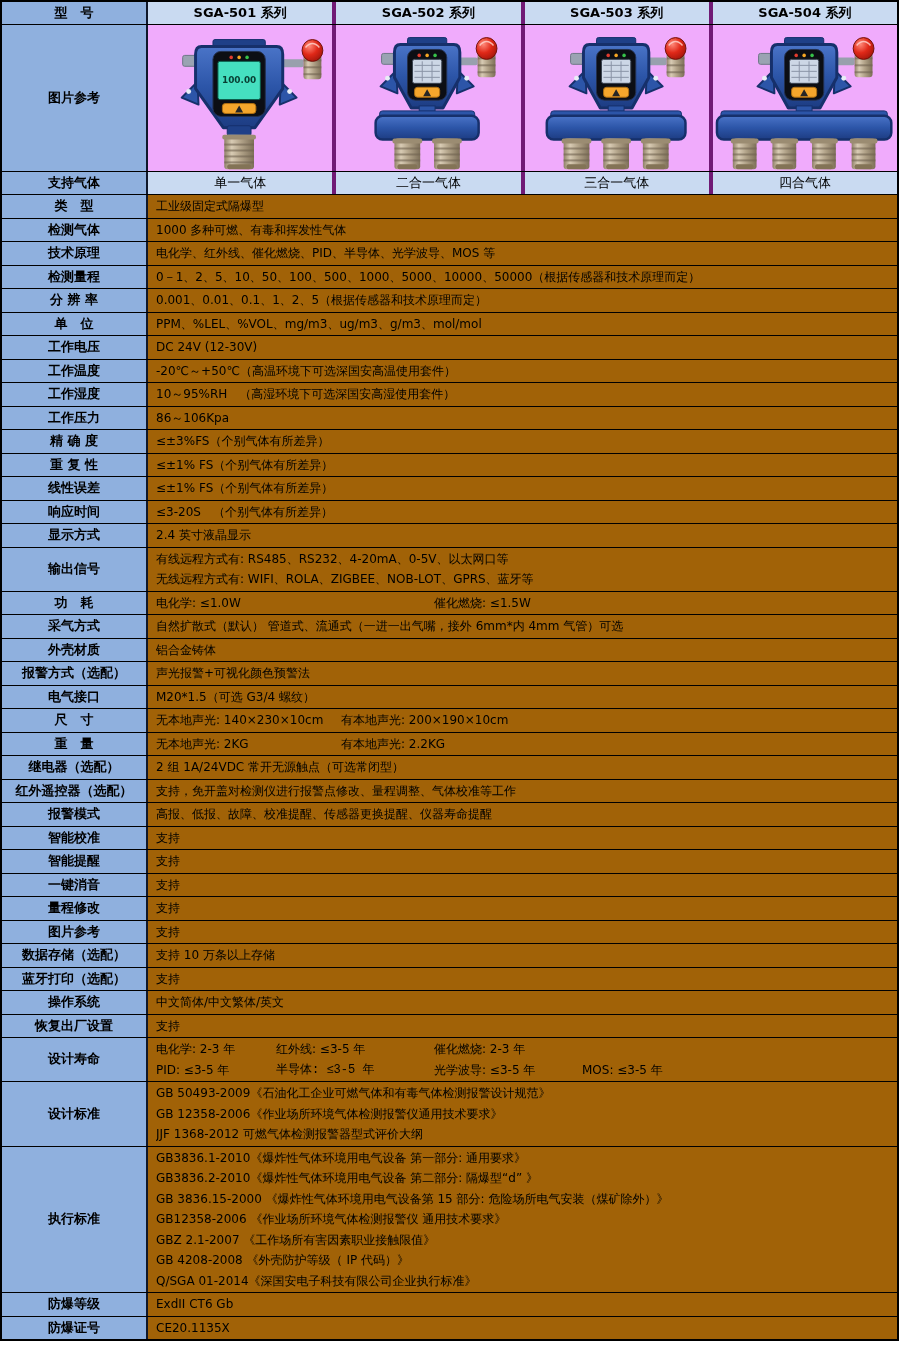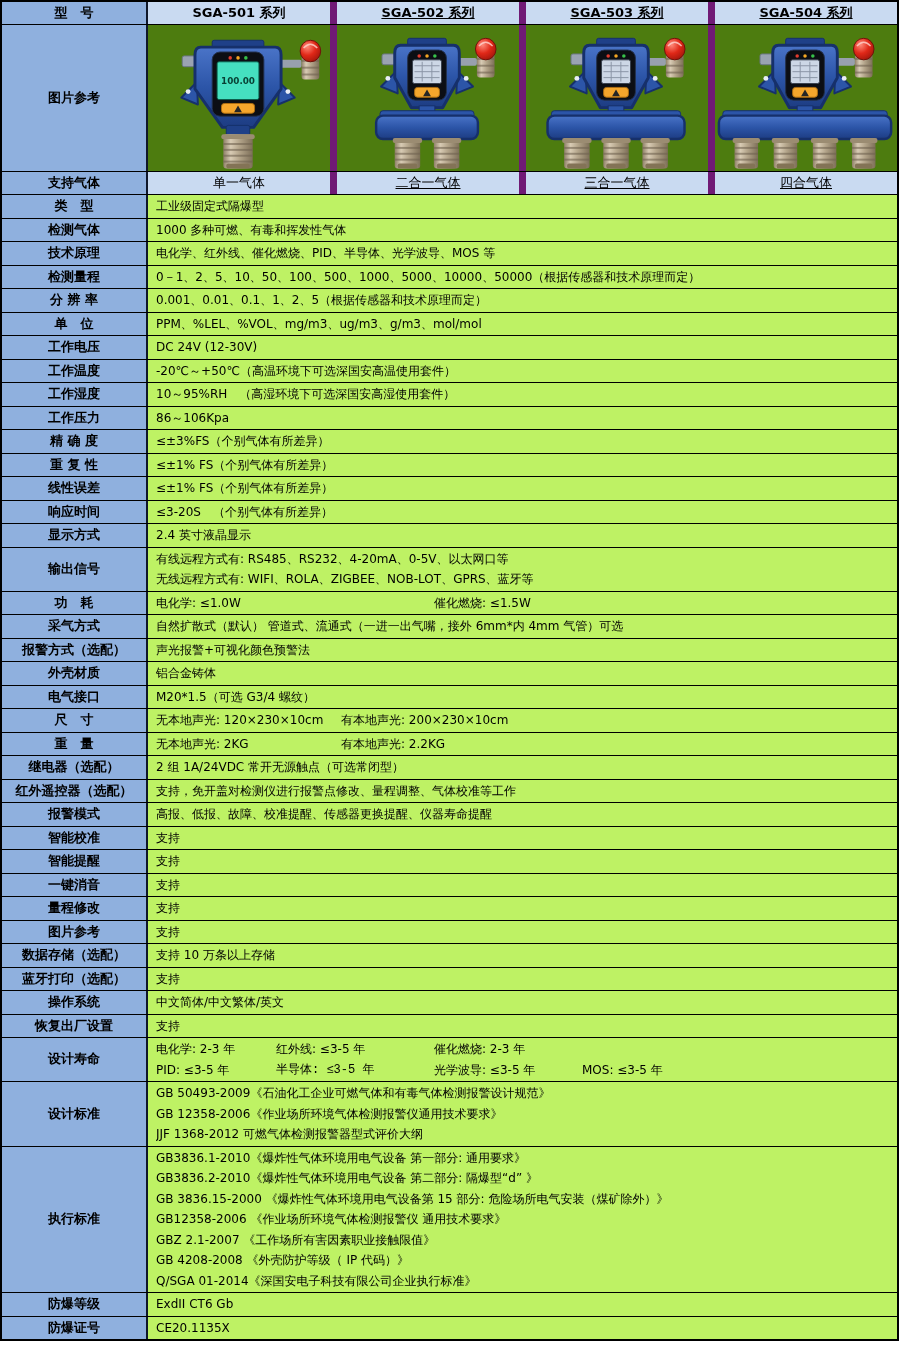--- a/index.html
+++ b/index.html
@@ -3,33 +3,33 @@
 <meta charset="utf-8">
 <style>
   html,body{margin:0;padding:0;background:#ffffff;}
   body{font-family:"DejaVu Sans","Liberation Sans",sans-serif;color:#000;}
   .spec-table{width:899px;border:2px solid #000;box-sizing:border-box;background:#fff;}
   .row{display:flex;border-bottom:1px solid #000;}
   .row:last-child{border-bottom:none;}
   .label-cell{flex:0 0 146px;width:146px;background:#8fb0de;border-right:2px solid #0f172a;
     display:flex;align-items:center;justify-content:center;text-align:center;
     font-weight:bold;font-size:13px;line-height:1.1;padding:1px 2px;box-sizing:border-box;}
-  .value-cell{flex:1;background:#bef264;padding:1px 4px 1px 8px;display:flex;flex-direction:column;
+  .value-cell{flex:1;background:#a16207;padding:1px 4px 1px 8px;display:flex;flex-direction:column;
     justify-content:flex-start;box-sizing:border-box;overflow:hidden;min-width:0;}
   .line{height:20.5px;line-height:20.5px;font-size:12px;white-space:nowrap;overflow:hidden;}
   .seg{display:inline-block;vertical-align:top;}
   .grid-cell{flex:1;background:#c9daf1;display:flex;align-items:center;justify-content:center;
     font-size:13px;box-sizing:border-box;min-width:0;}
-  .grid-cell + .grid-cell{border-left:7px solid #701a75;text-decoration:underline;}
+  .grid-cell + .grid-cell{border-left:4px solid #701a75;}
   .header-row{height:22px;}
   .header-row .grid-cell{font-weight:bold;}
   .support-row{height:22px;}
   .support-row .grid-cell{font-size:13px;}
   .image-row{height:146px;}
-  .image-cell{background:#4d7c0f;align-items:flex-start;justify-content:center;overflow:hidden;}
+  .image-cell{background:#f0abfc;align-items:flex-start;justify-content:center;overflow:hidden;}
   .image-cell svg{display:block;}
 </style>
 </head>
 <body>
 
 <div class="spec-table">
 
   <div class="row header-row">
     <div class="label-cell">型　号</div>
     <div class="grid-cell">SGA-501 系列</div>
@@ -441,41 +441,41 @@
           <div class="line"><span class="seg" style="width: 120px;">电化学: ≤1.0W</span><span class="seg" style="width: 158px; margin-top: 38px;">红外线: ≤1.5W</span><span class="seg" style="width: 148px;">催化燃烧: ≤1.5W</span></div>
         </div>
       </div>
       <div class="row spec-row">
         <div class="label-cell">采气方式</div>
         <div class="value-cell">
           <div class="line"><span class="seg">自然扩散式（默认） 管道式、流通式（一进一出气嘴，接外 6mm*内 4mm 气管）可选</span></div>
         </div>
       </div>
       <div class="row spec-row">
+        <div class="label-cell">外壳材质</div>
+        <div class="value-cell">
+          <div class="line"><span class="seg">铝合金铸体</span></div>
+        </div>
+      </div>
+      <div class="row spec-row">
         <div class="label-cell">报警方式（选配）</div>
         <div class="value-cell">
           <div class="line"><span class="seg">声光报警+可视化颜色预警法</span></div>
         </div>
       </div>
       <div class="row spec-row">
-        <div class="label-cell">外壳材质</div>
-        <div class="value-cell">
-          <div class="line"><span class="seg">铝合金铸体</span></div>
-        </div>
-      </div>
-      <div class="row spec-row">
         <div class="label-cell">电气接口</div>
         <div class="value-cell">
           <div class="line"><span class="seg">M20*1.5（可选 G3/4 螺纹）</span></div>
         </div>
       </div>
       <div class="row spec-row">
         <div class="label-cell">尺　寸</div>
         <div class="value-cell">
-          <div class="line"><span class="seg" style="width: 185px;">无本地声光: 120×230×10cm</span><span class="seg">有本地声光: 200×230×10cm</span></div>
+          <div class="line"><span class="seg" style="width: 185px;">无本地声光: 140×230×10cm</span><span class="seg">有本地声光: 200×190×10cm</span></div>
         </div>
       </div>
       <div class="row spec-row">
         <div class="label-cell">重　量</div>
         <div class="value-cell">
           <div class="line"><span class="seg" style="width: 185px;">无本地声光: 2KG</span><span class="seg">有本地声光: 2.2KG</span></div>
         </div>
       </div>
       <div class="row spec-row">
         <div class="label-cell">继电器（选配）</div>

